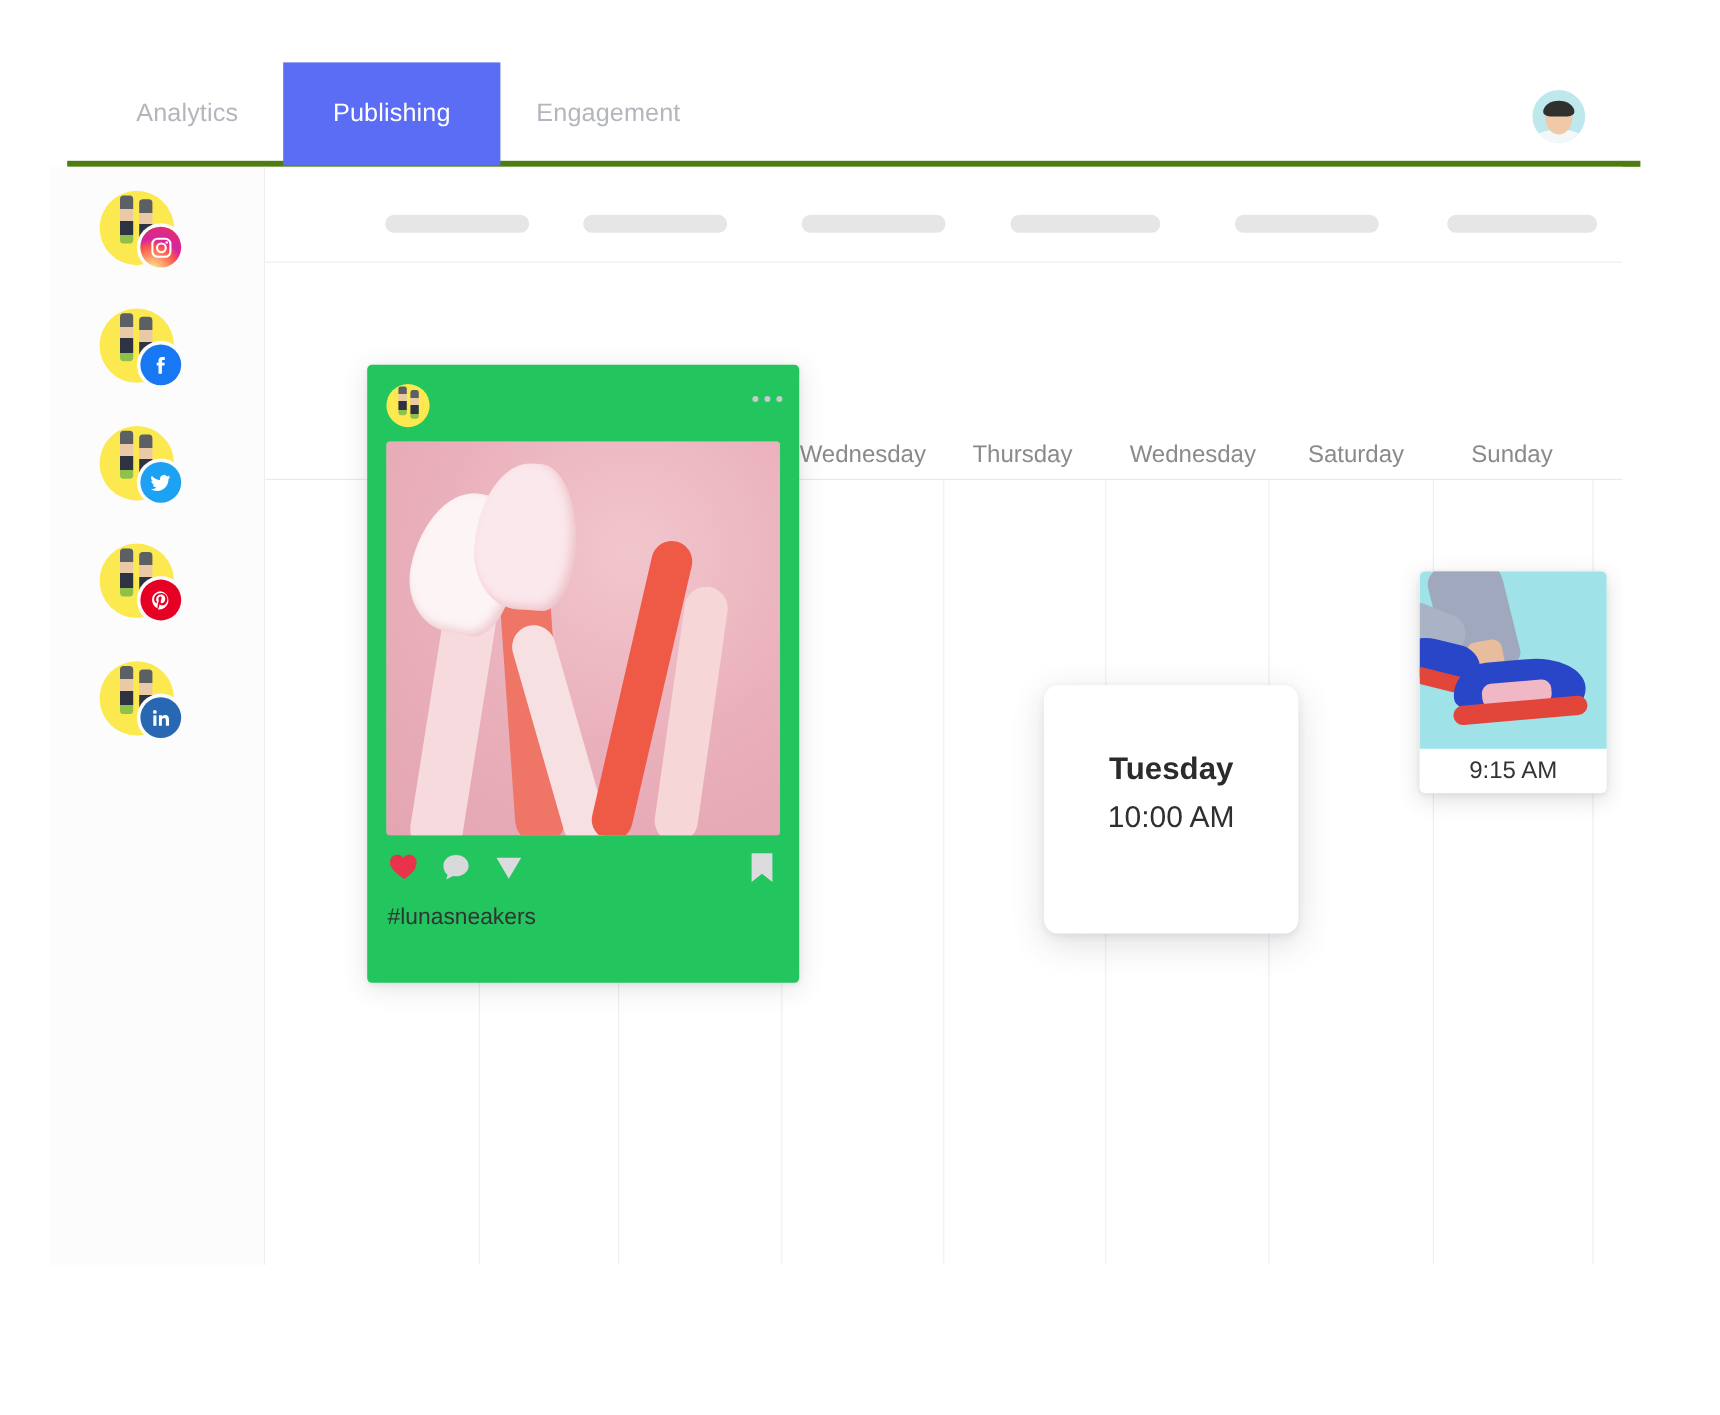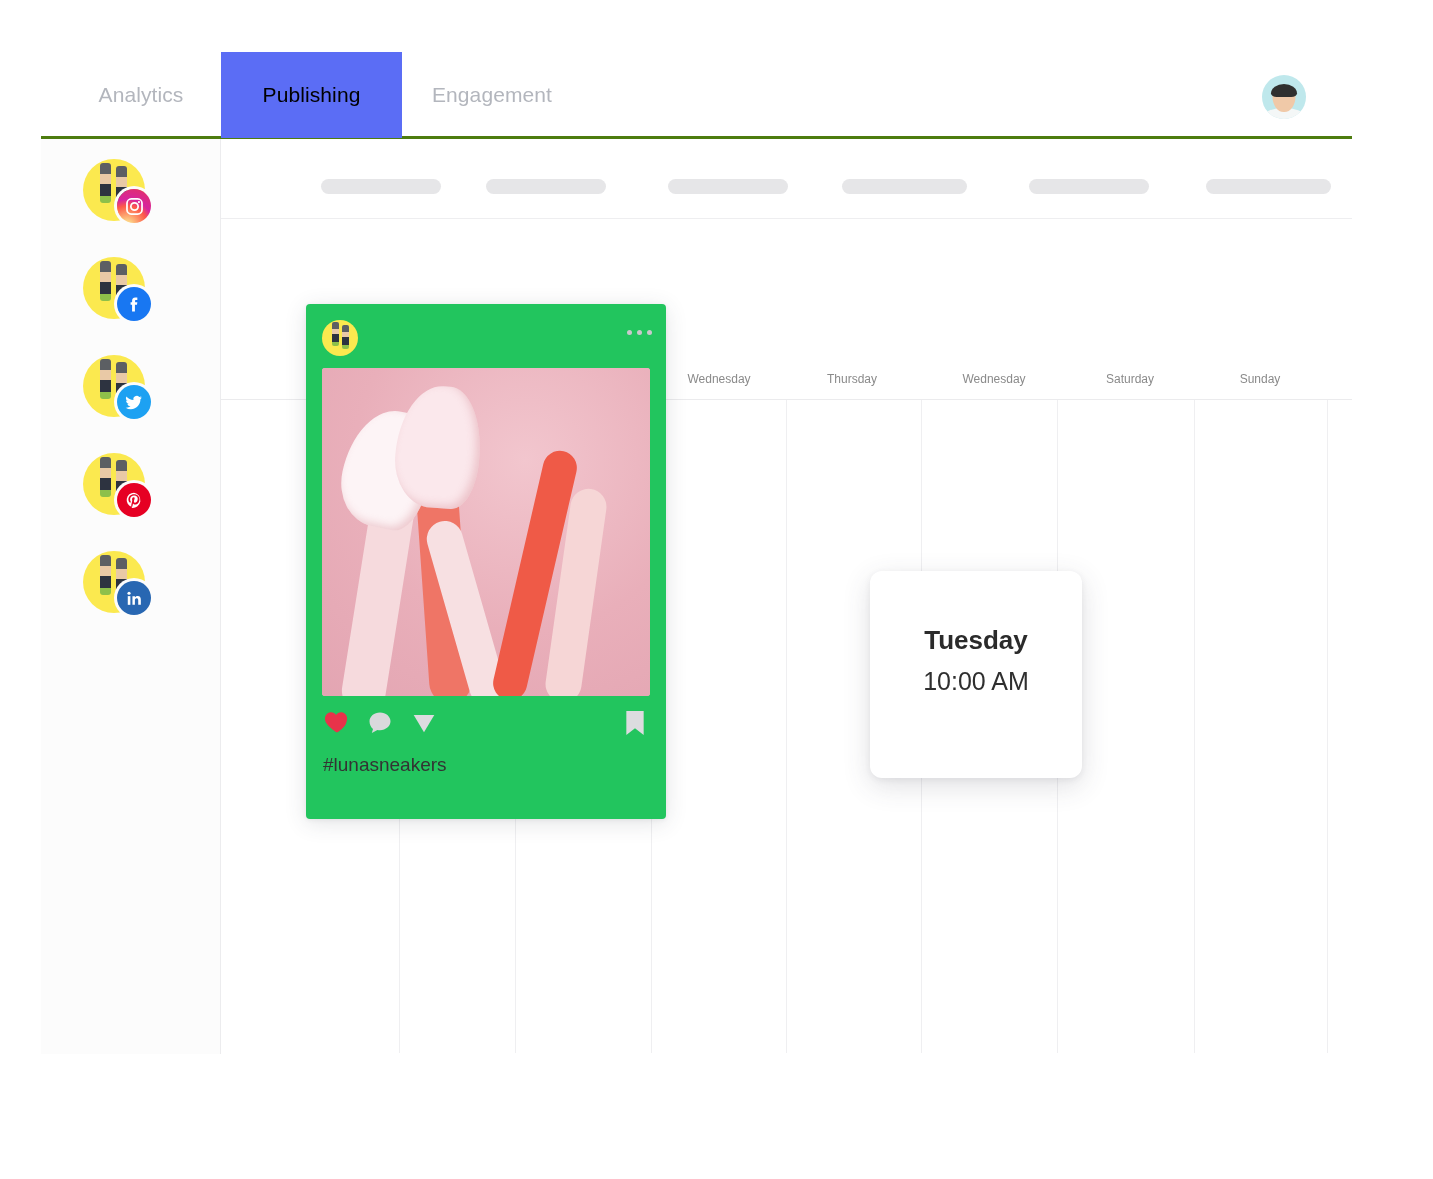--- a/index.html
+++ b/index.html
@@ -23,44 +23,44 @@
     left: 41px;
     top: 52px;
     width: 1311px;
     height: 1002px;
     background: #ffffff;
   }
 
   
   #topnav {
     position: absolute;
-    left: 0;
+    left: 15px;
     top: 0;
     width: 1311px;
     height: 87px;
     background: #ffffff;
-    border-bottom: 3px solid #4d7c0f;
+    border-bottom: 5px solid #4d7c0f;
     box-sizing: border-box;
   }
   .nav-tab {
     position: absolute;
     top: 0;
     height: 86px;
     display: flex;
     align-items: center;
     justify-content: center;
     font-size: 21px;
     color: #b3b6bd;
     letter-spacing: .1px;
     cursor: pointer;
     user-select: none;
   }
   .nav-tab.active {
     background: #5b6df5;
-    color: #000000;
+    color: #ffffff;
     font-weight: 500;
     text-align: right;
   }
   #tab-analytics { left: 20px;  width: 160px; }
   #tab-publishing { left: 180px; width: 181px; }
   #tab-engagement { left: 361px; width: 180px; text-align: right; }
 
   #user-avatar {
     position: absolute;
     right: 46px;
@@ -206,21 +206,21 @@
     width: 1131px;
     height: 40px;
   }
   .weekday-cell {
     position: absolute;
     top: 0;
     height: 40px;
     display: flex;
     align-items: center;
     justify-content: center;
-    font-size: 12px;
+    font-size: 20px;
     color: #8a8a8a;
   }
 
   #grid {
     position: absolute;
     left: 0;
     top: 260px;
     width: 1131px;
     height: 655px;
     border-top: 1px solid #ebebed;
@@ -657,20 +657,33 @@
         <div class="post-action" style="left:300px; top:0;">
           <svg width="26" height="30" viewBox="0 0 24 26" aria-hidden="true">
             <path fill="#dcdcdf" d="M4 2h16v22l-8-6.2L4 24V2z"></path>
           </svg>
         </div>
       </div>
 
       <div id="post-caption">#lunasneakers</div>
     </div>
 
+    <div id="card-915">
+      <div class="thumb">
+        <div class="jeans"></div>
+        <div class="jeans2"></div>
+        <div class="ankle"></div>
+        <div class="shoeB"></div>
+        <div class="shoeB-sole"></div>
+        <div class="shoeA"></div>
+        <div class="shoeA-mesh"></div>
+        <div class="shoeA-sole"></div>
+      </div>
+      <div class="time-label">9:15 AM</div>
+    </div>
 
 
     <div id="schedule-popup">
       <div class="pop-day">Tuesday</div>
       <div class="pop-time">10:00 AM</div>
     </div>
 
 
   </div>
 </div>

